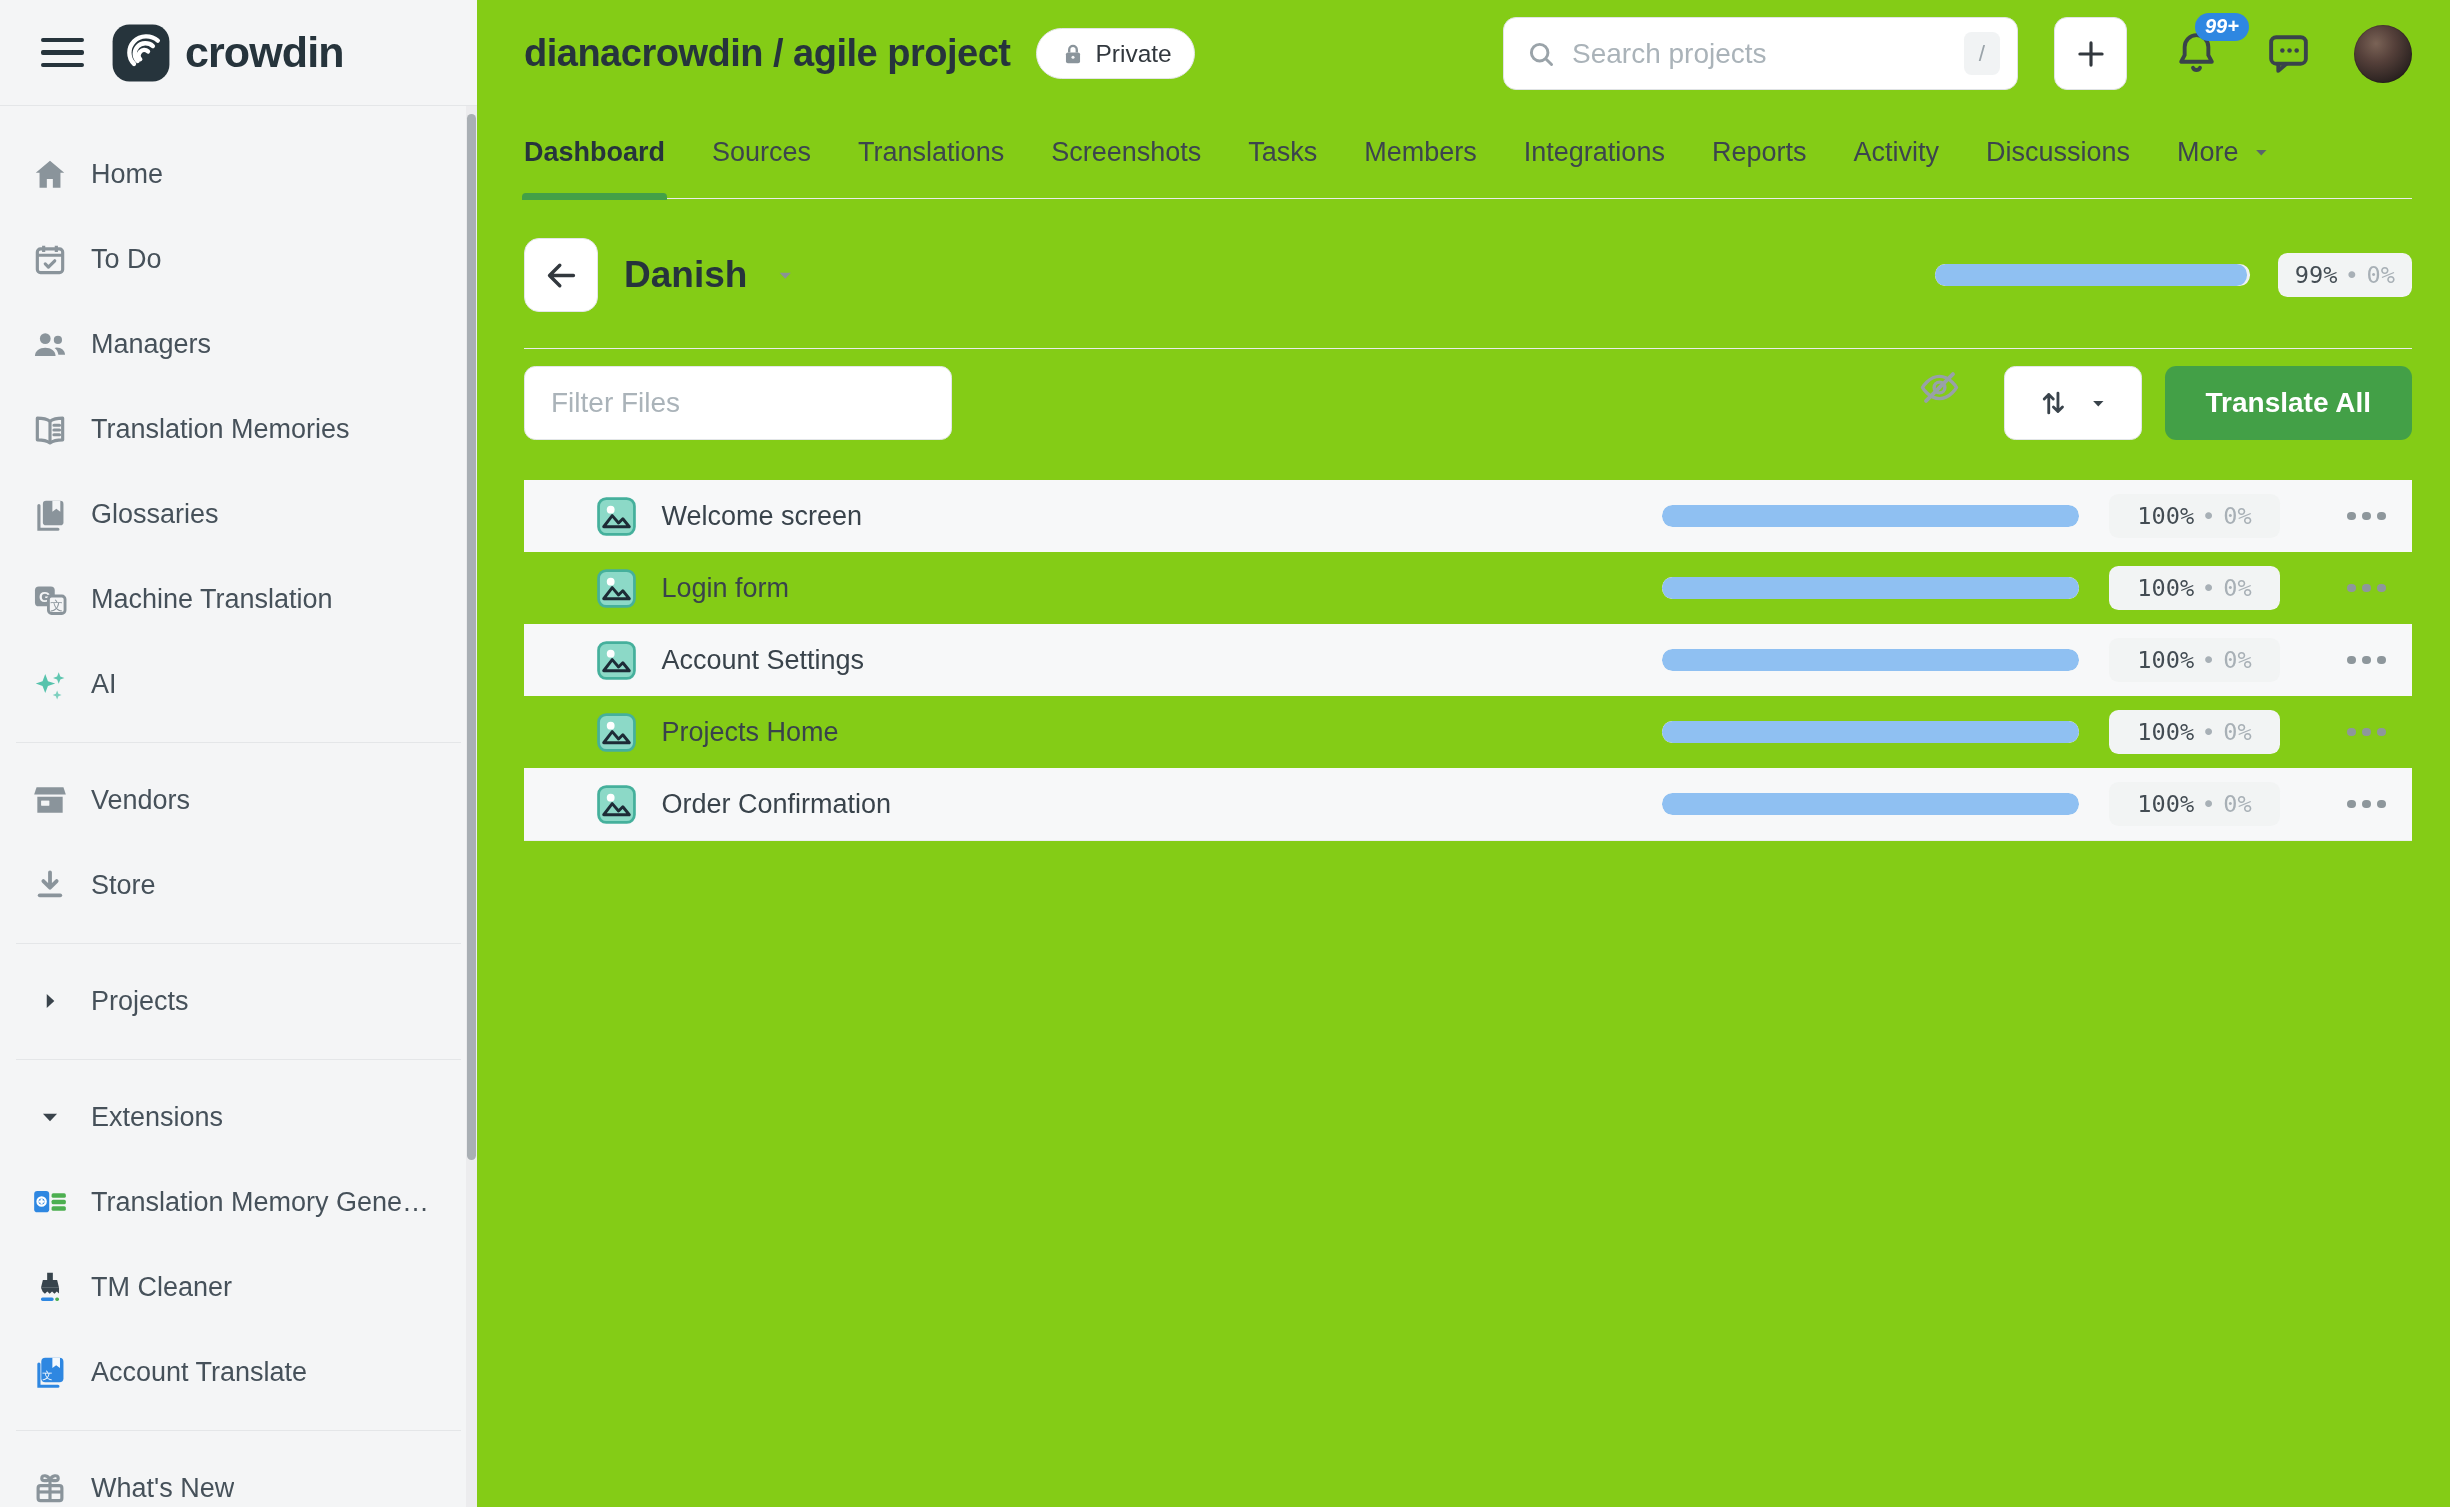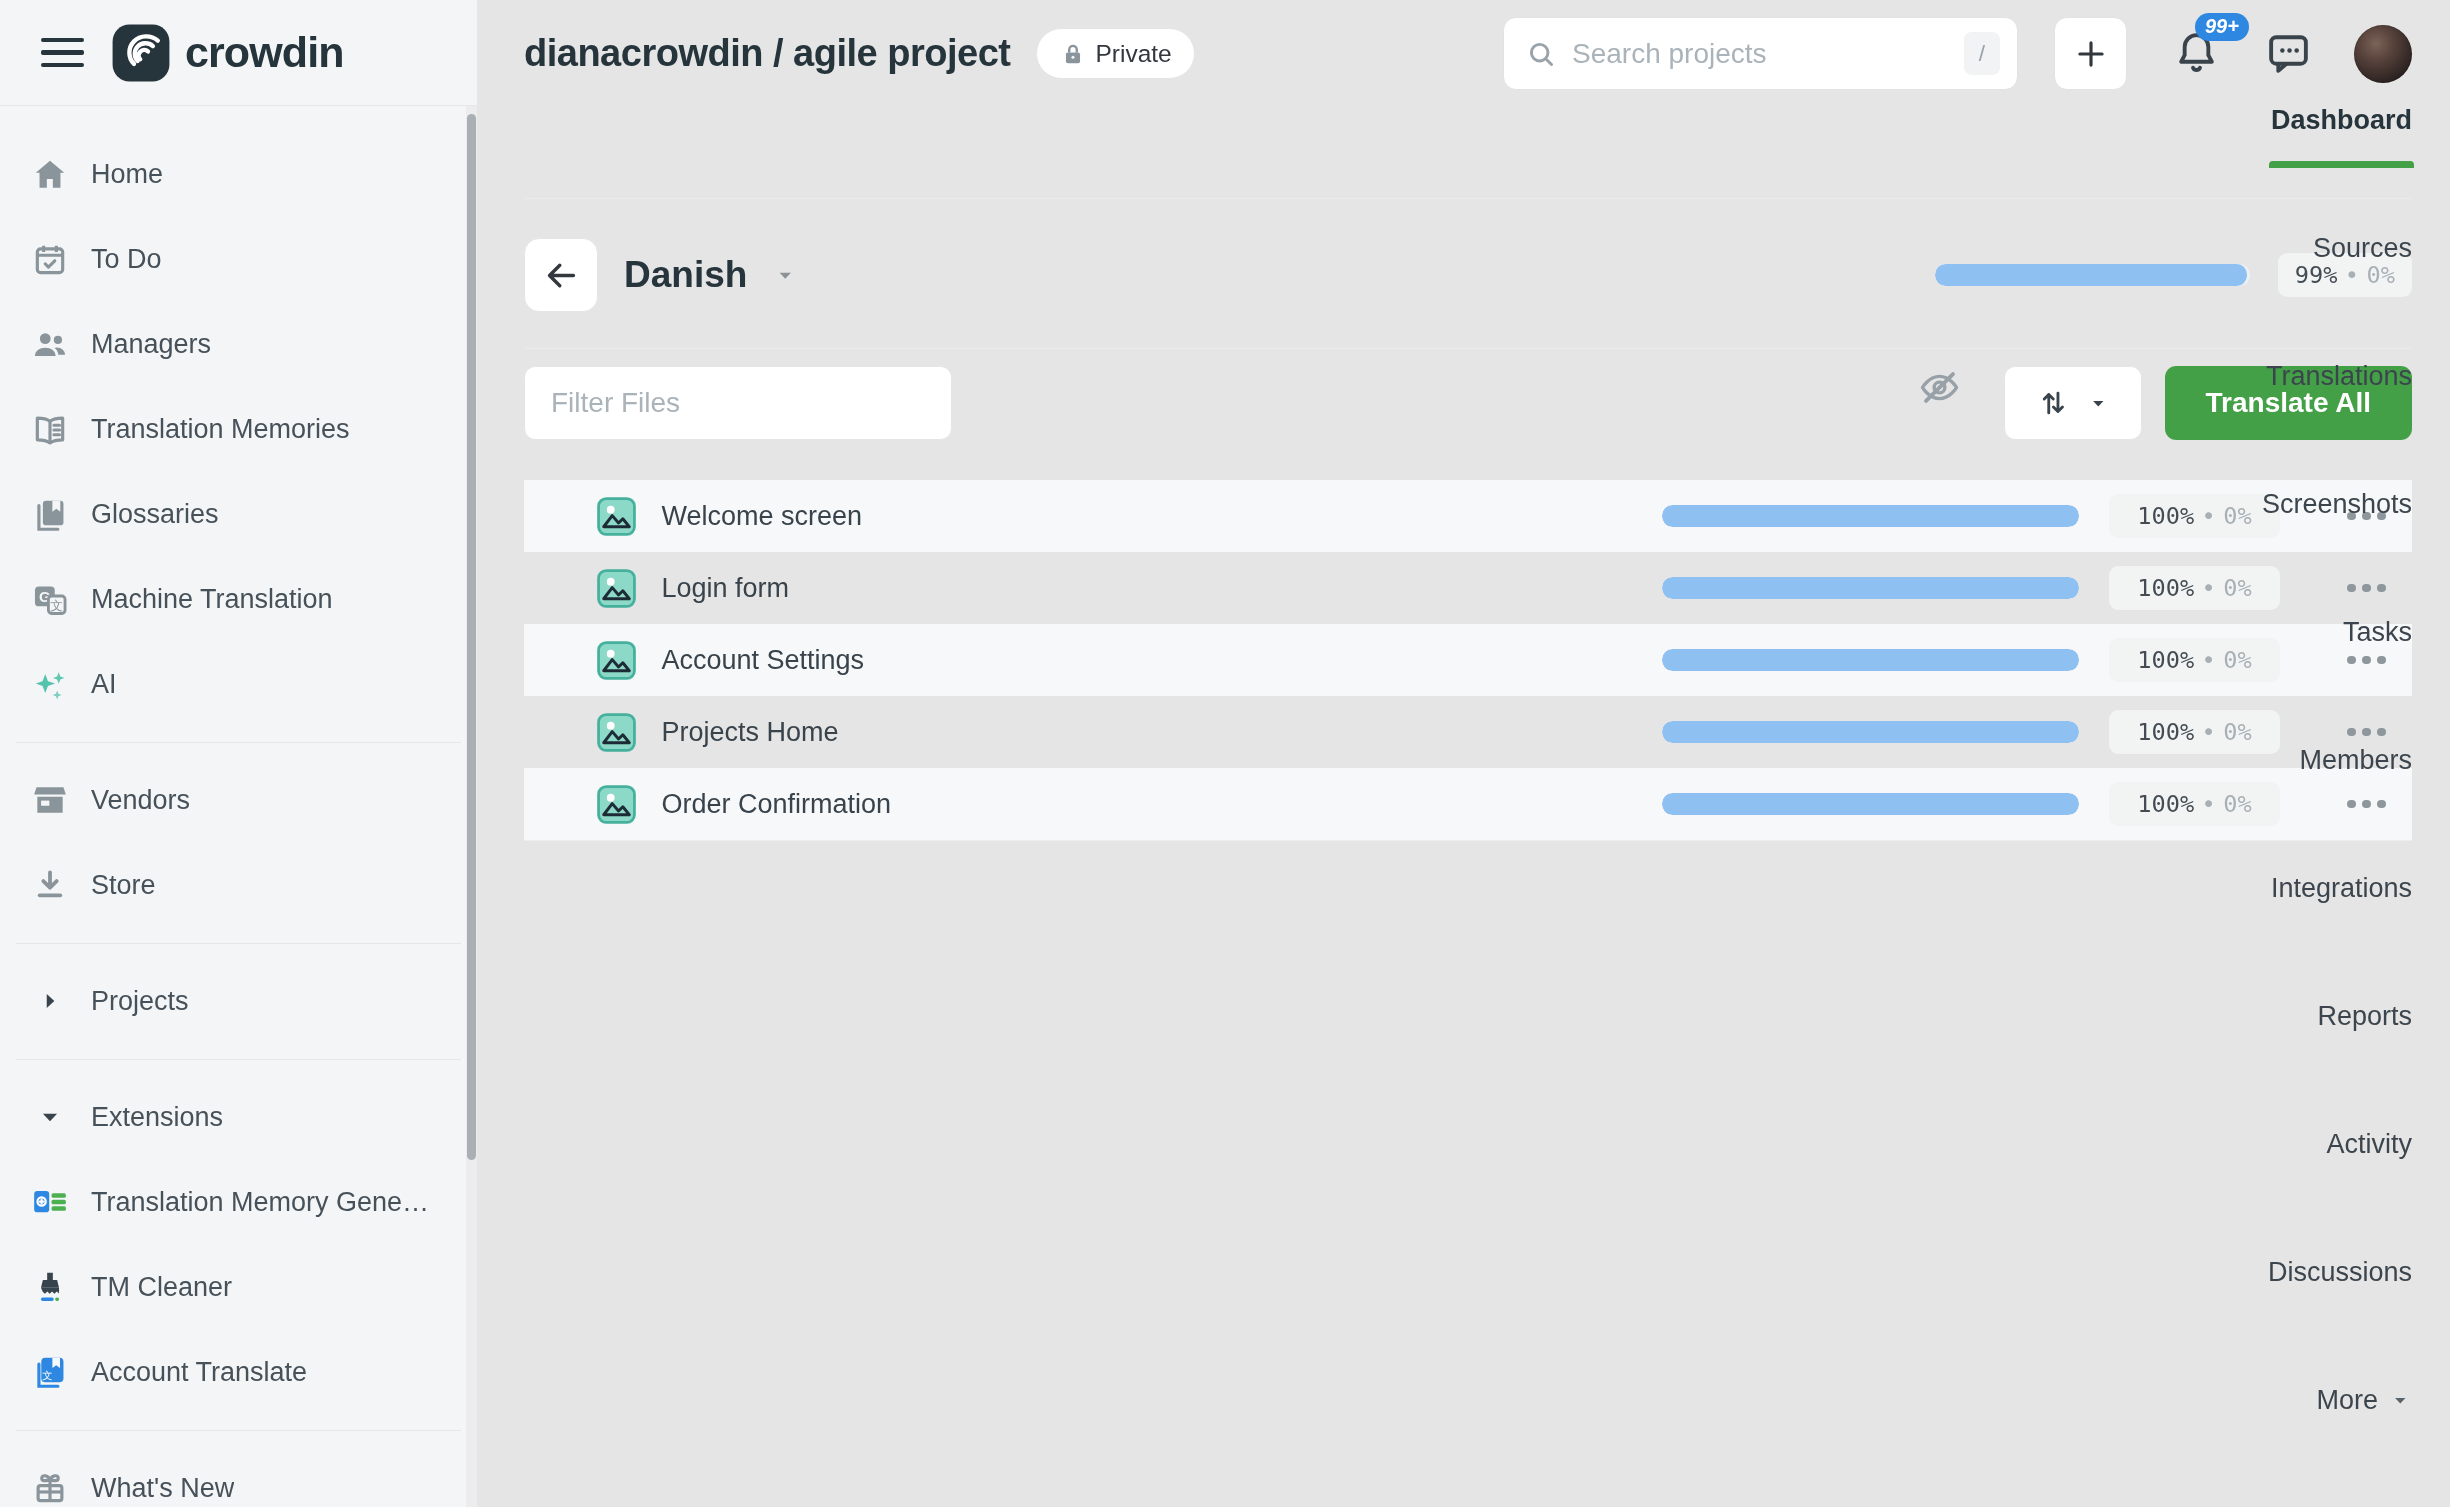--- a/index.html
+++ b/index.html
@@ -1,18 +1,18 @@
 <!DOCTYPE html>
 <html style="font-size:15px"><head>
 <meta charset="utf-8">
 <style>
   * { margin:0; padding:0; box-sizing:border-box; }
   html,body { background:#ffffff; }
   body { font-family:"Liberation Sans", sans-serif; color:#2d3842; }
-  .page { position:relative; width:2450px; height:1508px; background:#e5e5e5; overflow:hidden; display:flex; }
+  .page { position:relative; width:2450px; height:1508px; background:#84cc16; overflow:hidden; display:flex; }
 
   
   .sidebar { position:relative; flex:0 0 477px; background:#f4f5f6; height:1508px; }
   .sidebar-header { height:106px; display:flex; align-items:center; padding:0 28px 0 41px; border-bottom:0.9px solid #e4e6e8; }
   .hamburger { width:43px; height:43px; display:flex; flex-direction:column; justify-content:center; gap:8.5px; cursor:pointer; margin-right:26px; }
   .hamburger span { display:block; height:4.2px; background:#26343c; border-radius:1.9px; }
   .logo { display:flex; align-items:center; gap:13px; cursor:pointer; }
   .logo-mark { width:62px; height:62px; }
   .logo-text { font-size:43px; font-weight:700; color:#26343c; letter-spacing:-0.9px; }
 
@@ -37,21 +37,21 @@
   .searchbox input { border:none; outline:none; flex:1; font-size:28px; color:#32383e; margin-left:15px; font-family:"Liberation Sans", sans-serif; background:transparent; }
   .searchbox input::placeholder { color:#aab3b9; }
   .slash-key { width:36px; height:43px; background:#f1f3f4; border-radius:7.5px; display:flex; align-items:center; justify-content:center; font-size:22.6px; color:#9aa3a9; }
   .plus-btn { width:73px; height:73px; border:0.9px solid #e0e3e5; border-radius:13px; background:#fff; display:flex; align-items:center; justify-content:center; margin-left:36px; cursor:pointer; color:#32383e; }
   .bell-wrap { position:relative; margin-left:45px; cursor:pointer; color:#39434b; }
   .bell-badge { position:absolute; top:-15px; left:22.6px; background:#2e87e1; color:#fff; font-size:20px; font-weight:700; border-radius:17px; padding:2.8px 10.4px;font-style:italic; }
   .chat-btn { margin-left:43px; cursor:pointer; color:#39434b; }
   .avatar { width:58px; height:58px; border-radius:50%; margin-left:41px; cursor:pointer;
             background:radial-gradient(circle at 38% 32%, #7a6356 0%, #55403a 35%, #2a2220 75%, #191513 100%); box-shadow:inset 0 0 0 0.9px rgba(0,0,0,.15); }
 
-  .tabs { margin-top:15px; display:flex; align-items:flex-end; gap:67px; border-bottom:1.9px solid #e9ebec; height:94px;flex-direction:column; }
+  .tabs { margin-top:15px; display:flex; align-items:flex-end; gap:47px; border-bottom:1.9px solid #e9ebec; height:94px; }
   .tab { position:relative; font-size:27px; color:#3c454d; padding-bottom:30px; cursor:pointer; white-space:nowrap; display:flex; align-items:center; gap:11.3px; }
   .tab.active { color:#26343c; font-weight:700; }
   .tab.active::after { content:""; position:absolute; left:-1.9px; right:-1.9px; bottom:-1.9px; height:6.6px; background:#43a047; border-radius:3.8px 3.8px 0 0; }
   .tab .caret { color:#5a646c; }
 
   .lang-row { display:flex; align-items:center; margin-top:39px; padding-bottom:36px; border-bottom:0.9px solid #e9ebec; }
   .back-btn { width:74px; height:74px; border:0.9px solid #e3e6e8; border-radius:15px; background:#fff; display:flex; align-items:center; justify-content:center; cursor:pointer; color:#32383e; }
   .lang-name-wrap { display:flex; align-items:center; gap:26px; margin-left:26px; cursor:pointer; }
   .lang-name { font-size:37px; font-weight:700; color:#26343c; }
   .lang-caret { color:#8a9296; }

